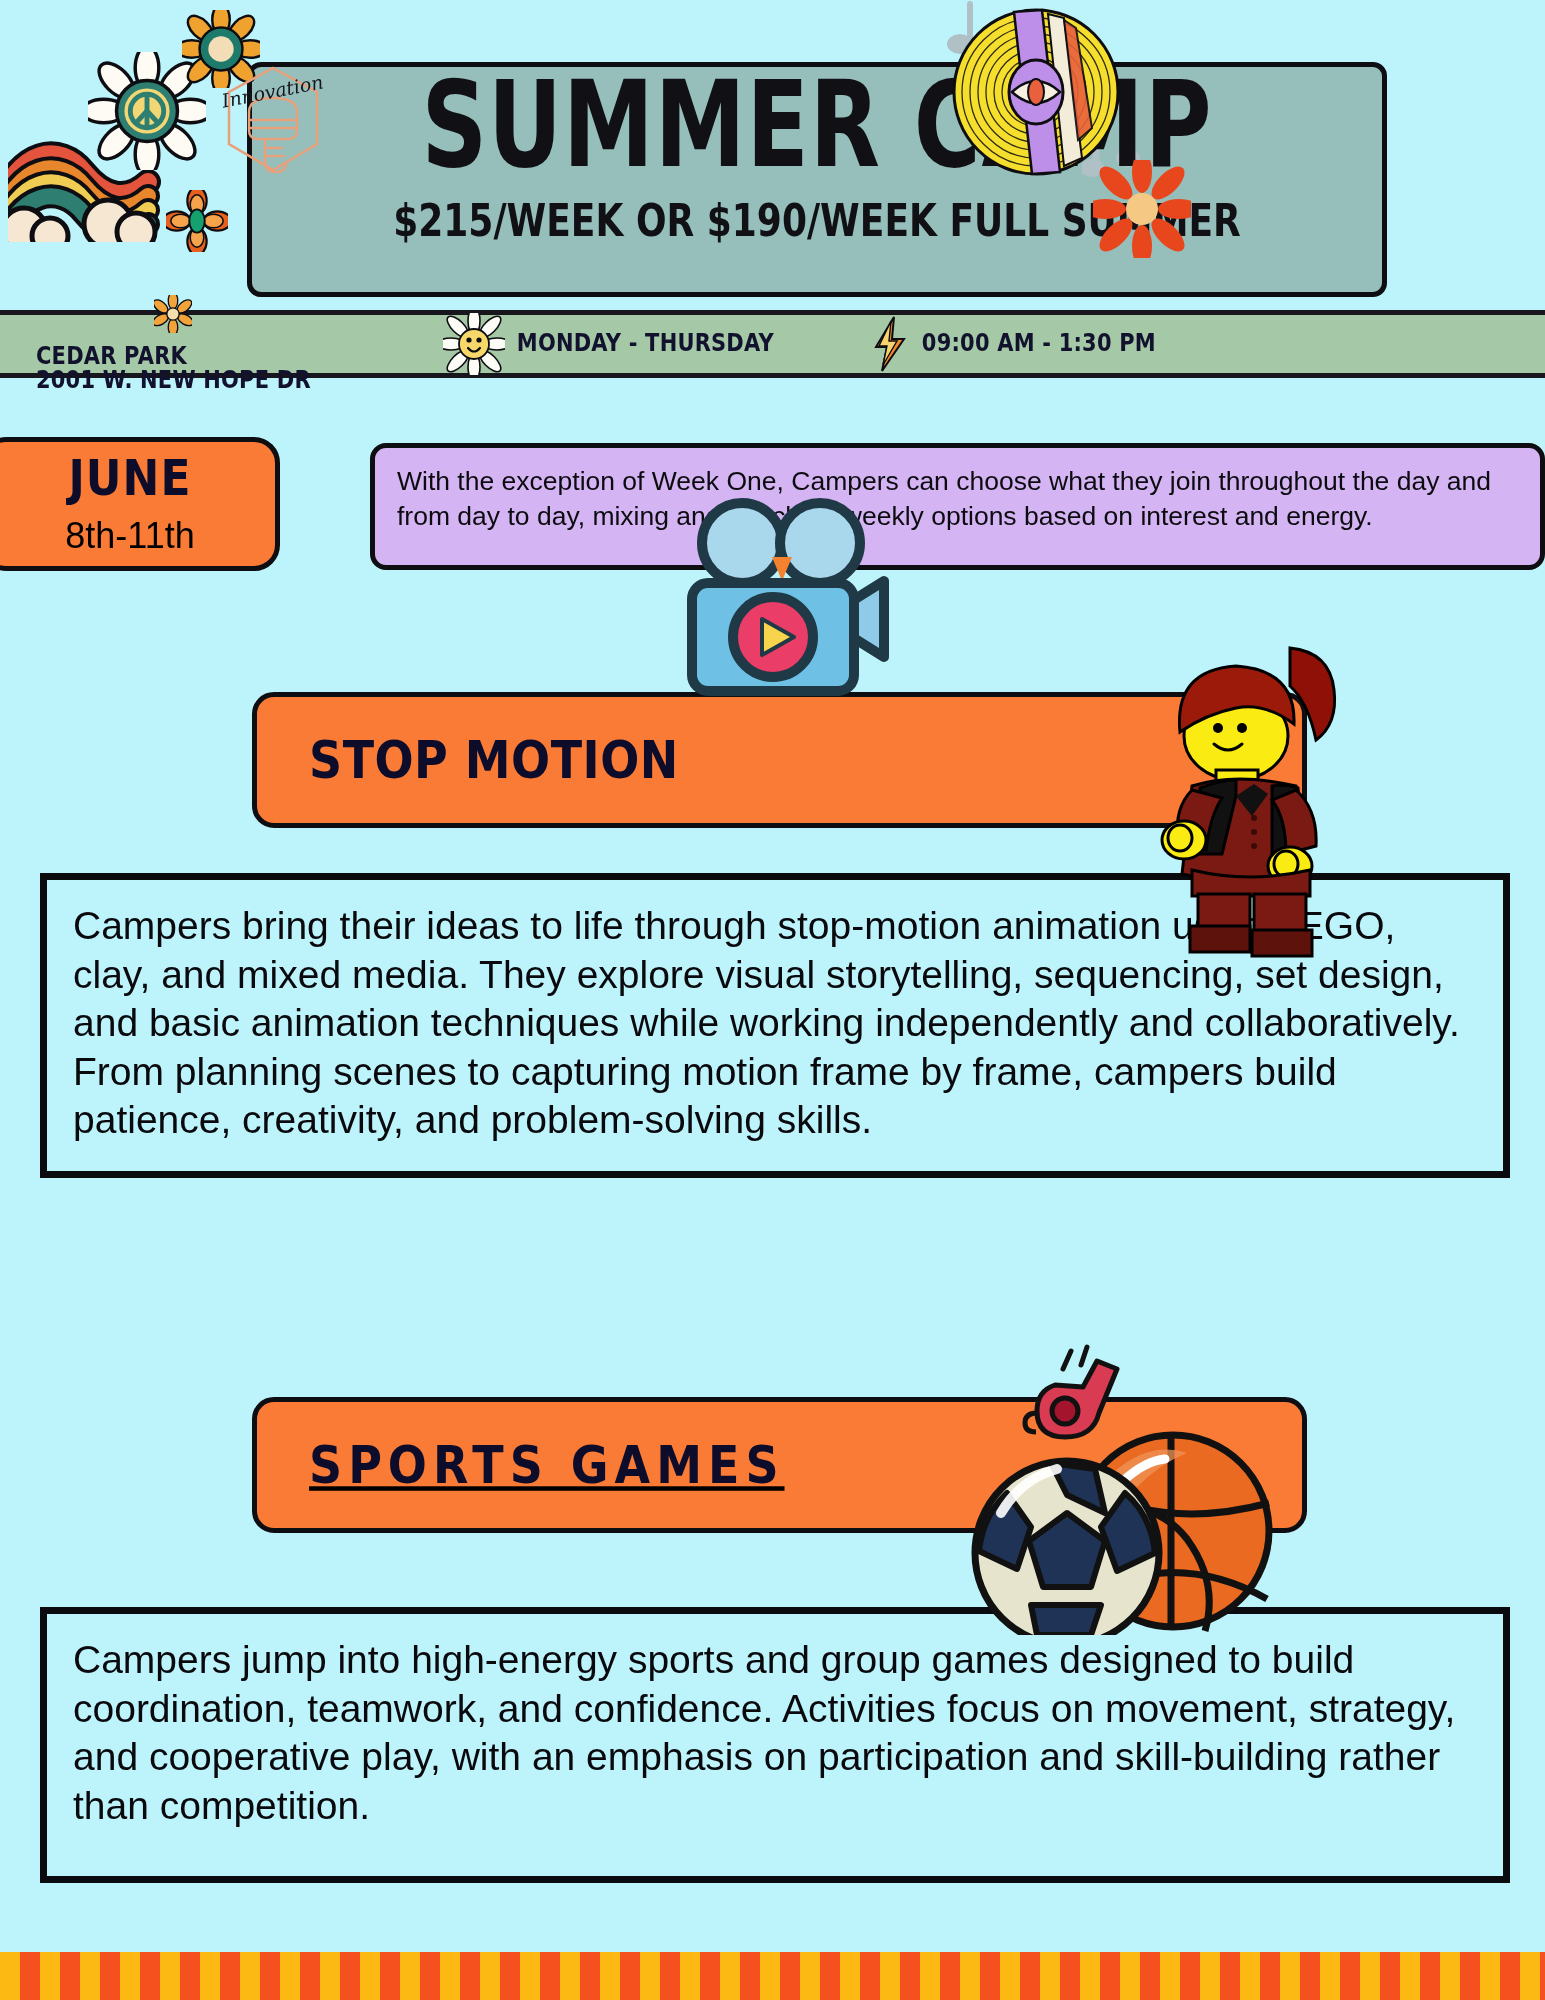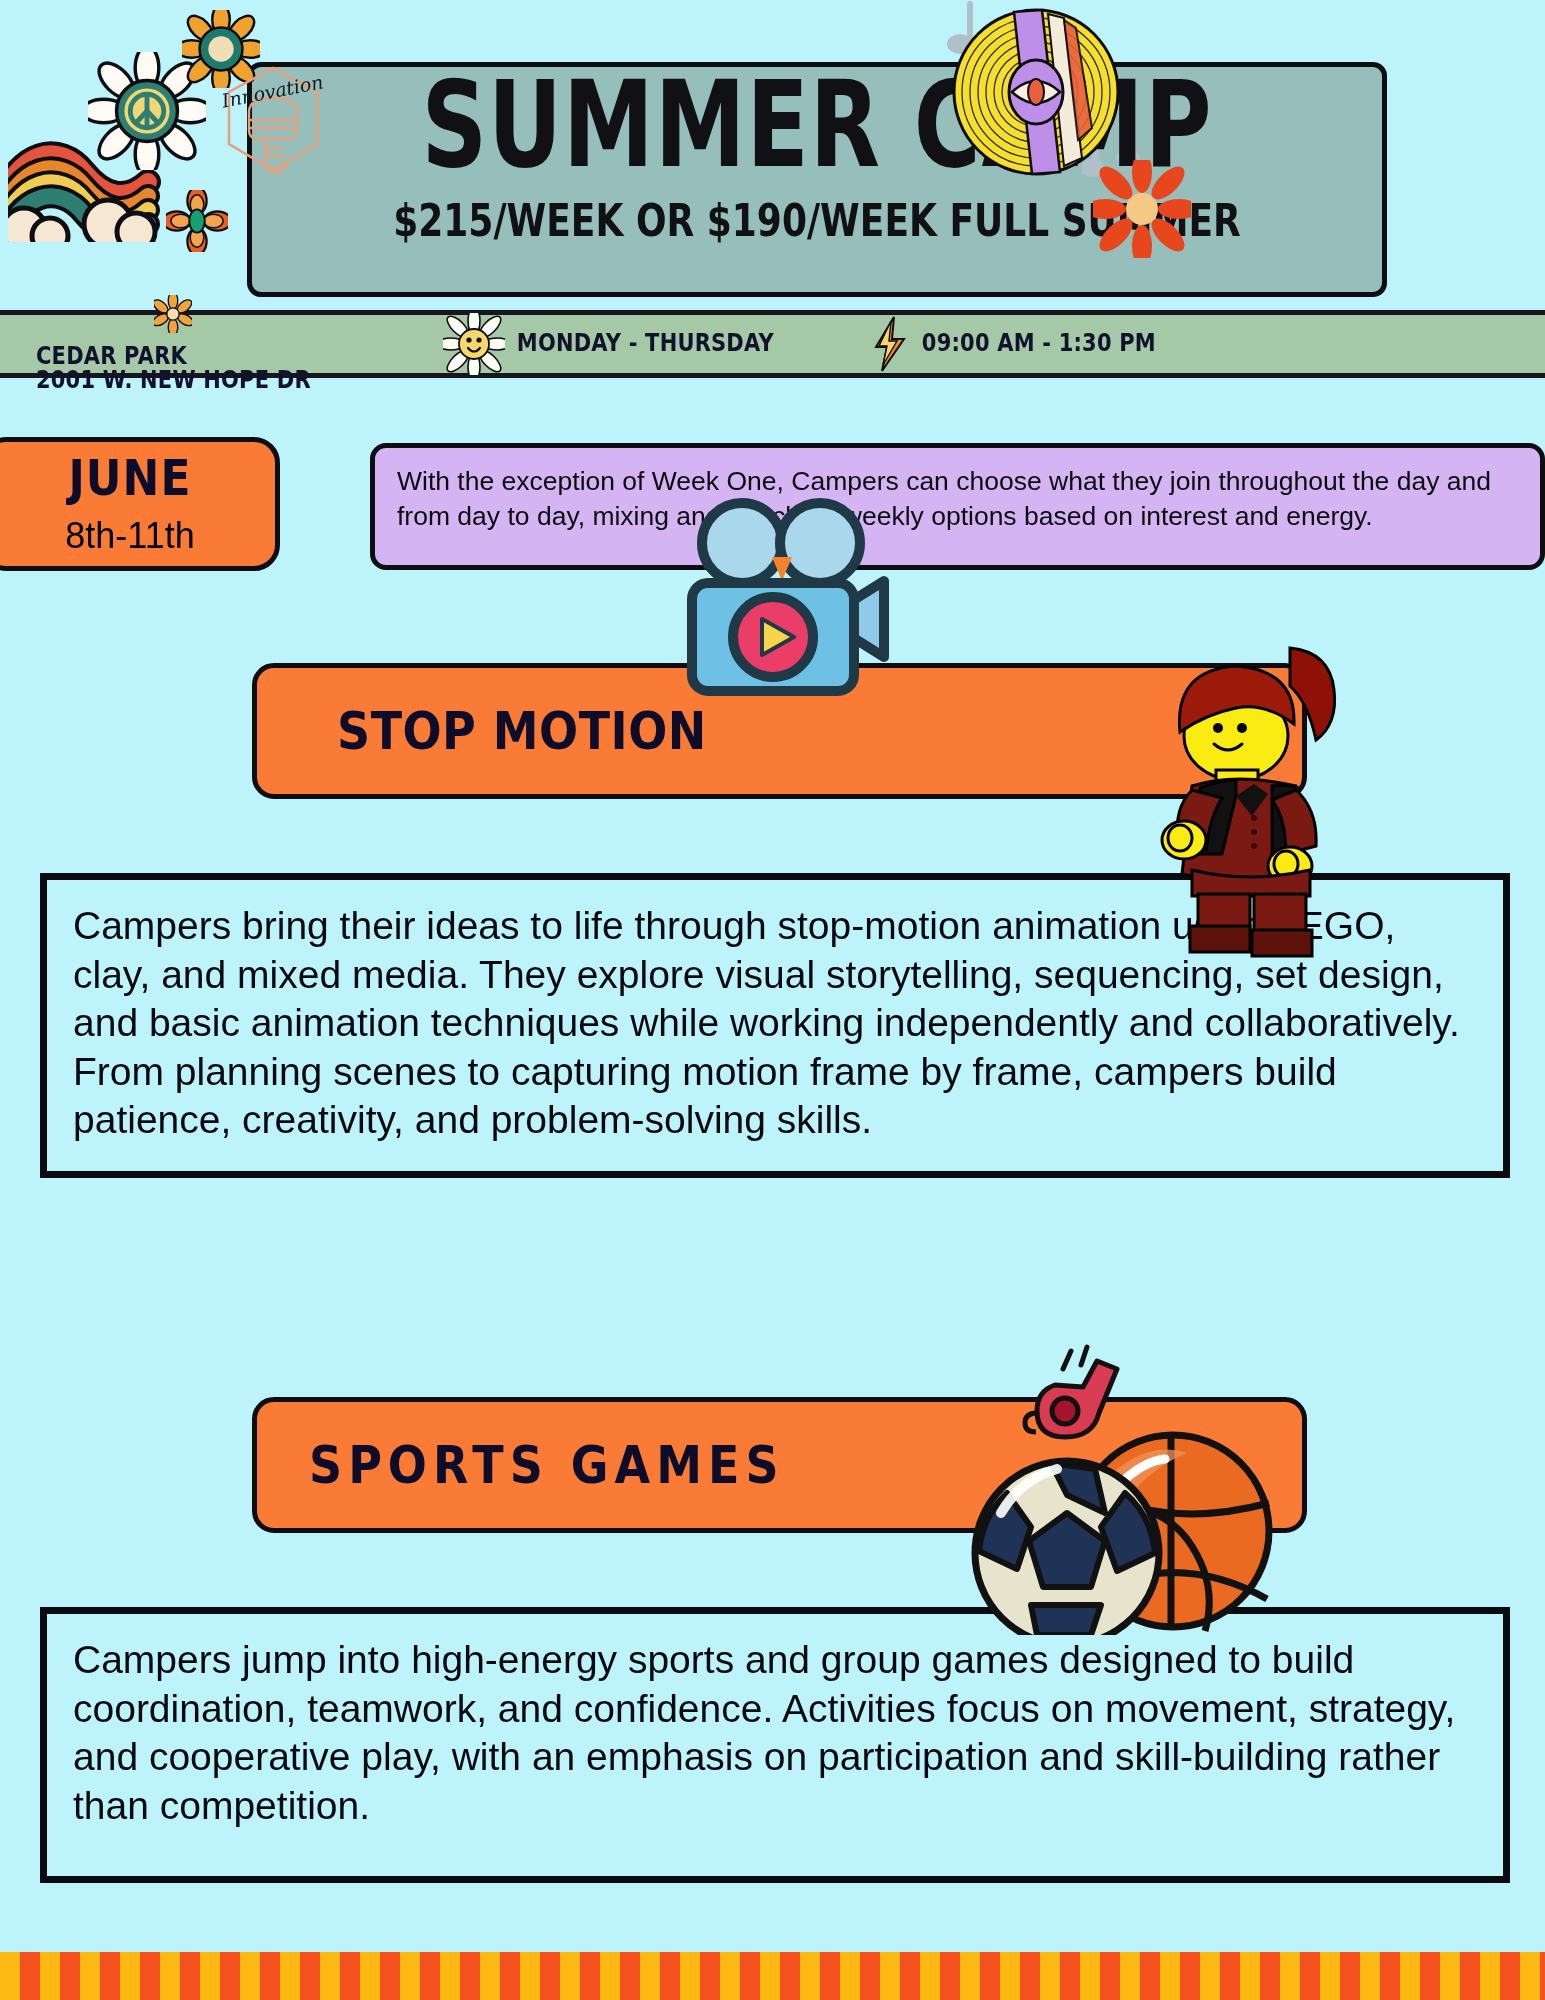--- a/index.html
+++ b/index.html
@@ -98,23 +98,23 @@
   .sec-pill {
     position: absolute; background: #FA7B35;
     border: 5px solid #0d0d12; border-radius: 22px;
     display: flex; align-items: center; z-index: 3;
   }
   .sec-pill .sec-label {
     font-family: "DejaVu Sans", sans-serif; font-weight: 900;
     color: #0d0d2b; white-space: nowrap;
     transform: scaleY(1.12); transform-origin: left center;
   }
-  #pill-stop { left: 252px; top: 663px; width: 1055px; height: 136px; padding-left: 28px; }
+  #pill-stop { left: 252px; top: 692px; width: 1055px; height: 136px; }
   #pill-stop .sec-label { font-size: 46px; margin-left: 52px; letter-spacing: 0.5px; }
-  #pill-sports { left: 252px; top: 1397px; width: 1055px; height: 136px; }
+  #pill-sports { left: 252px; top: 1397px; width: 1055px; height: 136px; text-decoration: underline; }
   #pill-sports .sec-label { font-size: 46px; margin-left: 52px; letter-spacing: 6px; }
 
   
   .desc-box {
     position: absolute; background: #BDF4FB;
     border: 7px solid #0b0b0f; z-index: 6;
     padding: 22px 26px;
   }
   .desc-box p {
     font-family: "Liberation Sans", sans-serif;

